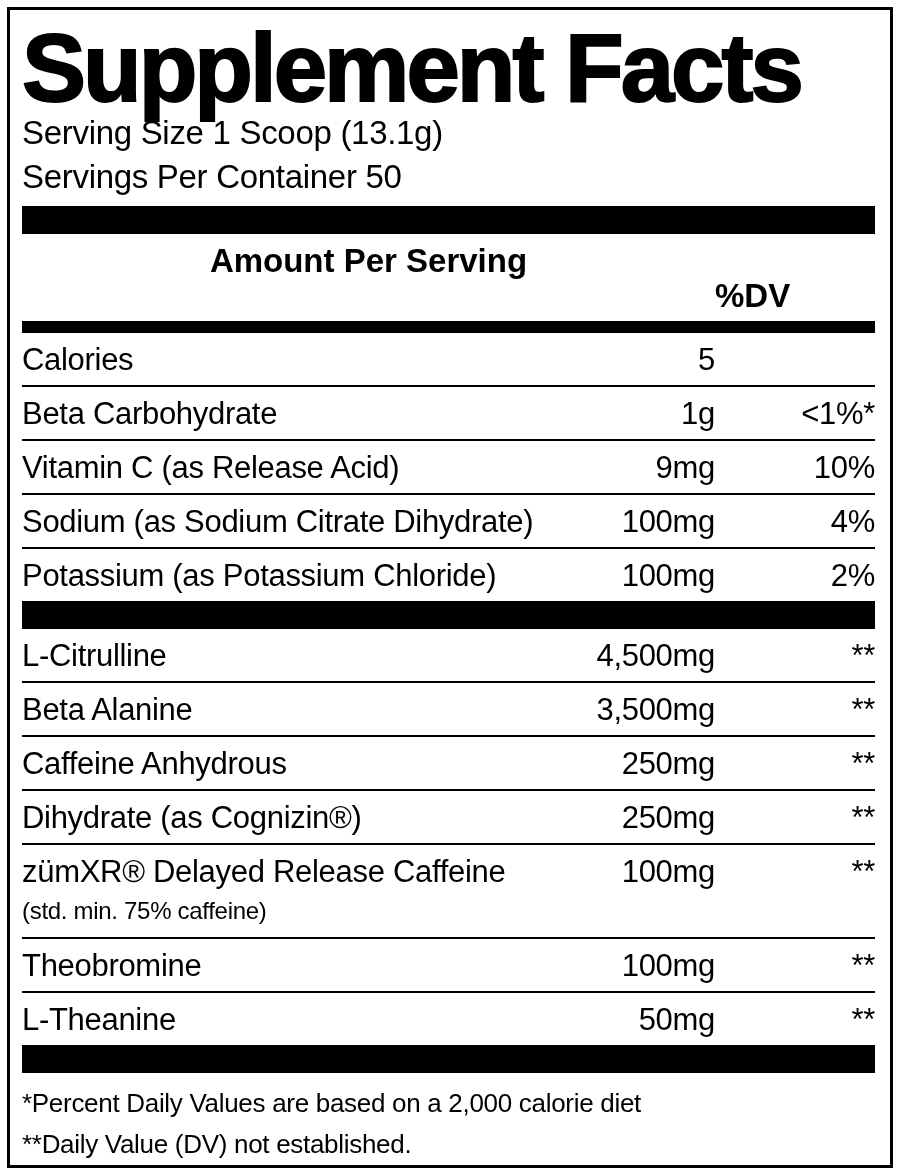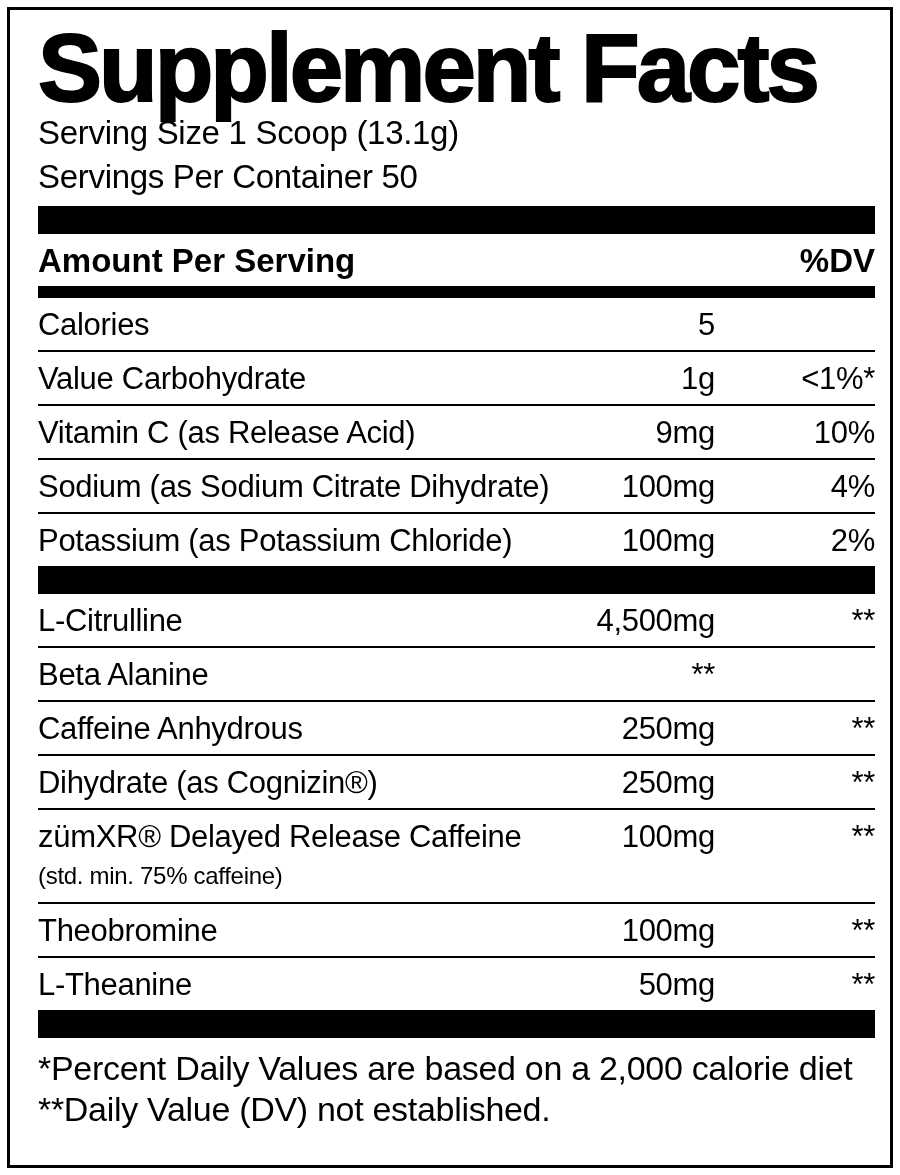--- a/index.html
+++ b/index.html
@@ -8,21 +8,21 @@
     background: #ffffff;
     font-family: "Liberation Sans", "DejaVu Sans", sans-serif;
     color: #000000;
     position: relative;
   }
   .frame {
     position: absolute;
     left: 7px; top: 7px;
     width: 886px; height: 1161px;
     border: 3px solid #000;
-    padding: 10px 15px 0 28px;
+    padding: 10px 15px 0 12px;
     overflow: hidden;
     background: #fff;
   }
   .title {
     font-size: 96px;
     font-weight: 700;
     letter-spacing: -3px;
     line-height: 0.95;
     white-space: nowrap;
     -webkit-text-stroke: 2px #000;
@@ -49,25 +49,25 @@
   .trow.no-sep { border-bottom: none; }
   .trow .amt, .trow .dv { text-align: right; align-self: start; }
   .header-row {
     display: grid;
     grid-template-columns: 1fr 160px;
     font-size: 33px;
     font-weight: 700;
     line-height: 40px;
     padding: 7px 0 5px 0;
   }
-  .header-row .h-amt { text-align: left; }
-  .header-row .h-dv { text-align: right; }
+  .header-row .h-amt { text-align: center; }
+  .header-row .h-dv { text-align: left; margin-top: 35px; }
   .subline { font-size: 24px; line-height: 40px; }
   .footnote {
-    font-size: 34px;
+    font-size: 26px;
     line-height: 38px;
     letter-spacing: -0.3px;
     margin-top: 11px;
   }
   .footnote.second { margin-top: 3px; }
 </style>
 </head>
 <body>
 
 <div class="frame">
@@ -85,21 +85,21 @@
   </div>
 
   <div class="bar thin"></div>
 
   <div class="trow">
     <div class="name">Calories</div>
     <div class="amt">5</div>
     <div class="dv"></div>
   </div>
   <div class="trow">
-    <div class="name">Value Carbohydrate</div>
+    <div class="name">Beta Carbohydrate</div>
     <div class="amt">1g</div>
     <div class="dv">&lt;1%*</div>
   </div>
   <div class="trow">
     <div class="name">Vitamin C (as Release Acid)</div>
     <div class="amt">9mg</div>
     <div class="dv">10%</div>
   </div>
   <div class="trow">
     <div class="name">Sodium (as Sodium Citrate Dihydrate)</div>
@@ -114,20 +114,21 @@
 
   <div class="bar"></div>
 
   <div class="trow">
     <div class="name">L-Citrulline</div>
     <div class="amt">4,500mg</div>
     <div class="dv">**</div>
   </div>
   <div class="trow">
     <div class="name">Beta Alanine</div>
+    <div class="amt">3,500mg</div>
     <div class="dv">**</div>
   </div>
   <div class="trow">
     <div class="name">Caffeine Anhydrous</div>
     <div class="amt">250mg</div>
     <div class="dv">**</div>
   </div>
   <div class="trow">
     <div class="name">Dihydrate (as Cognizin®)</div>
     <div class="amt">250mg</div>

